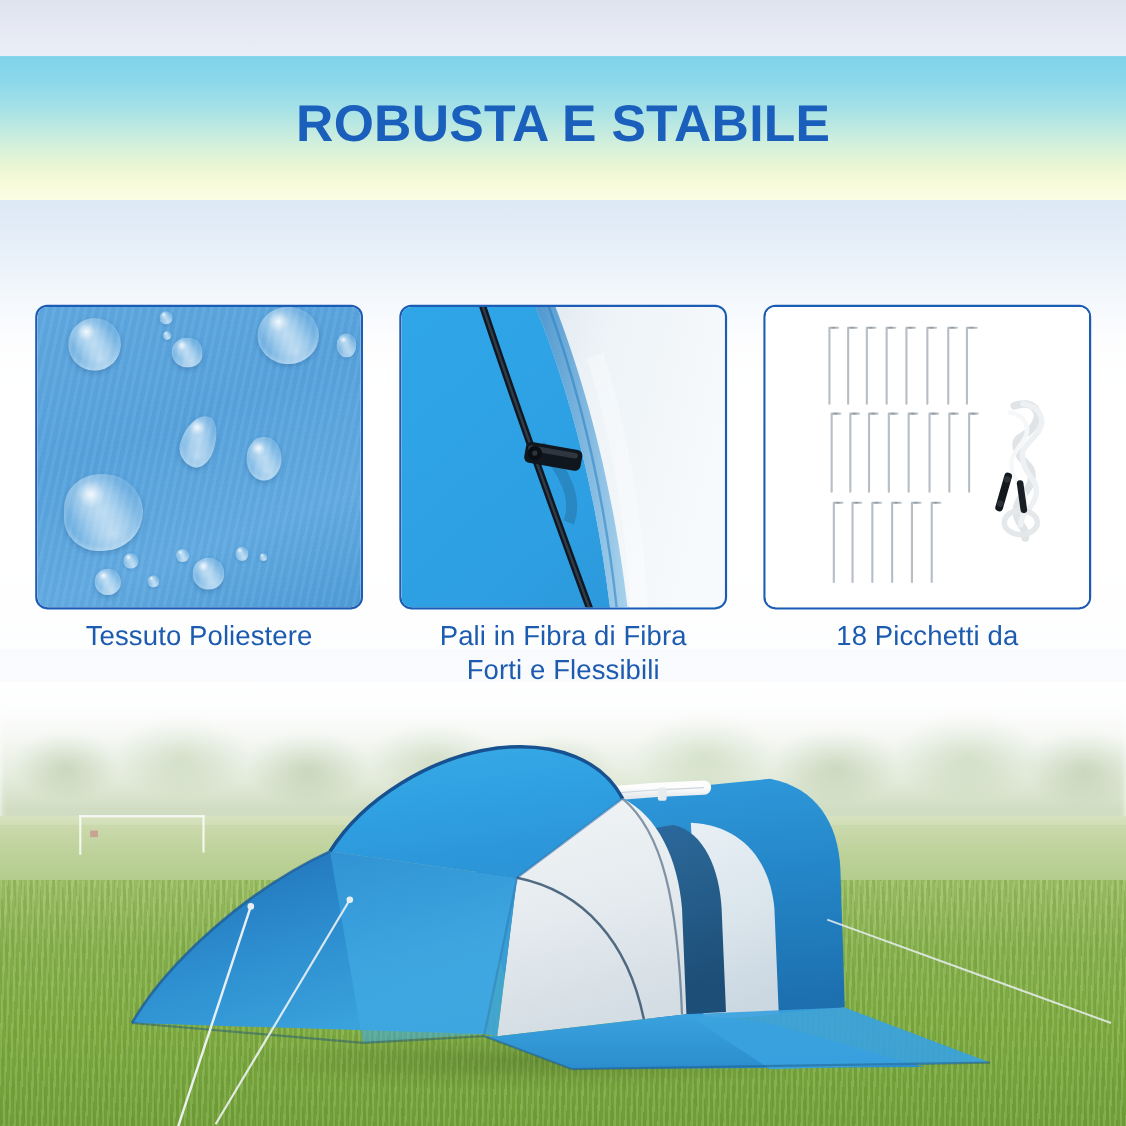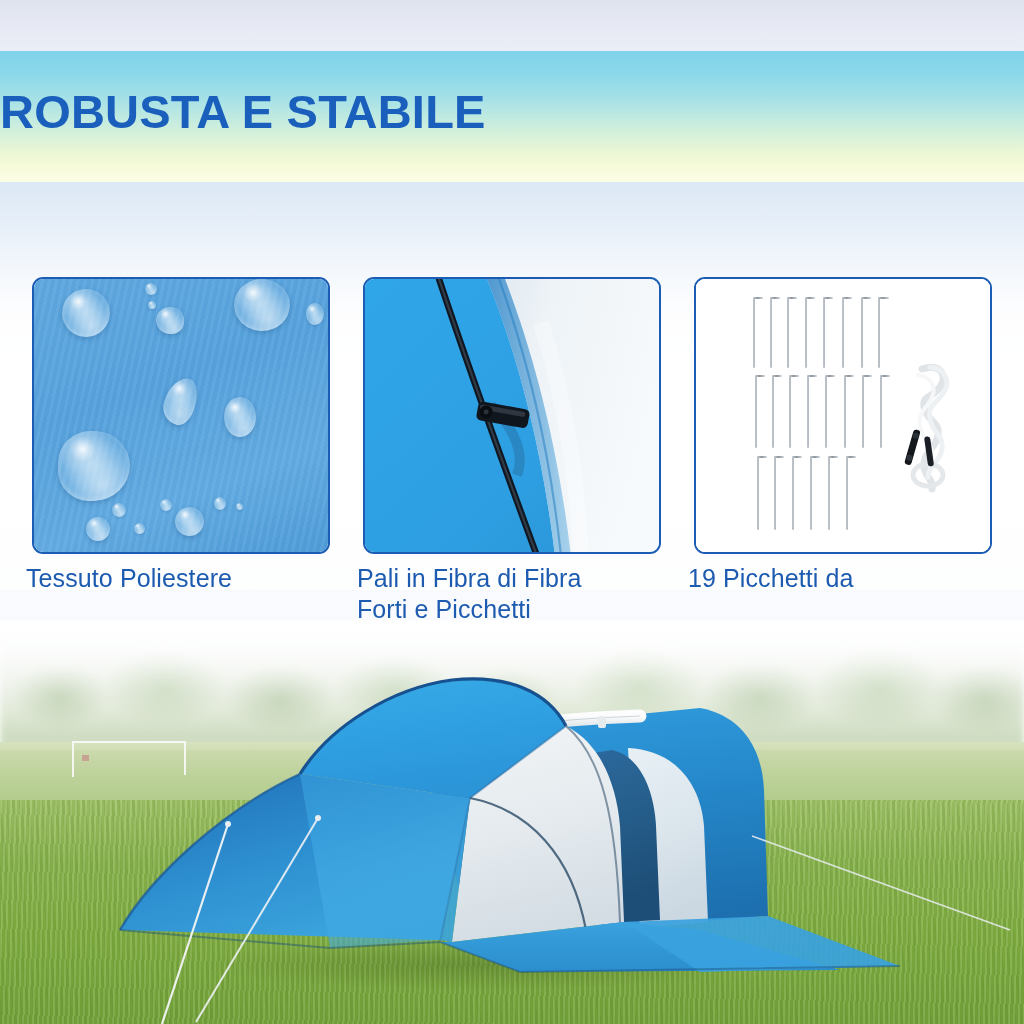--- a/index.html
+++ b/index.html
@@ -141,20 +141,21 @@
         #cdeedd 58%,
         #e9f6d4 76%,
         #f7fbda 88%,
         #fbfde4 100%);
   }
   .banner-title {
     position: absolute;
     left: 0;
     top: 84px;
     width: 1024px;
+    text-align: center;
     font-size: 47px;
     font-weight: bold;
     letter-spacing: .2px;
     color: #1b5fbd;
     line-height: 56px;
     white-space: nowrap;
   }
   .below-banner {
     position: absolute;
     left: 0; top: 182px; width: 1024px; height: 120px;
@@ -215,20 +216,21 @@
   .captions {
     position: absolute;
     left: 32px;
     top: 563px;
     width: 960px;
     display: flex;
     justify-content: space-between;
   }
   .caption {
     width: 310px;
+    text-align: center;
     color: #1d5bb0;
     font-size: 25px;
     line-height: 31px;
     font-weight: 400;
     letter-spacing: .1px;
   }
   .caption .ln { display: block; white-space: nowrap; }
   .cap-1 { margin-left: -6px; }
   .cap-3 { margin-right: -6px; }
 </style>
@@ -486,20 +488,20 @@
       </div>
     </div>
   </div>
 
   <div class="captions">
     <div class="caption cap-1">
       <span class="ln">Tessuto Poliestere</span>
     </div>
     <div class="caption cap-2">
       <span class="ln">Pali in Fibra di Fibra</span>
-      <span class="ln">Forti e Picchetti</span>
+      <span class="ln">Forti e Flessibili</span>
     </div>
     <div class="caption cap-3">
-      <span class="ln">19 Picchetti da</span>
+      <span class="ln">18 Picchetti da</span>
     </div>
   </div>
 
 </div>
 
 </body></html>

